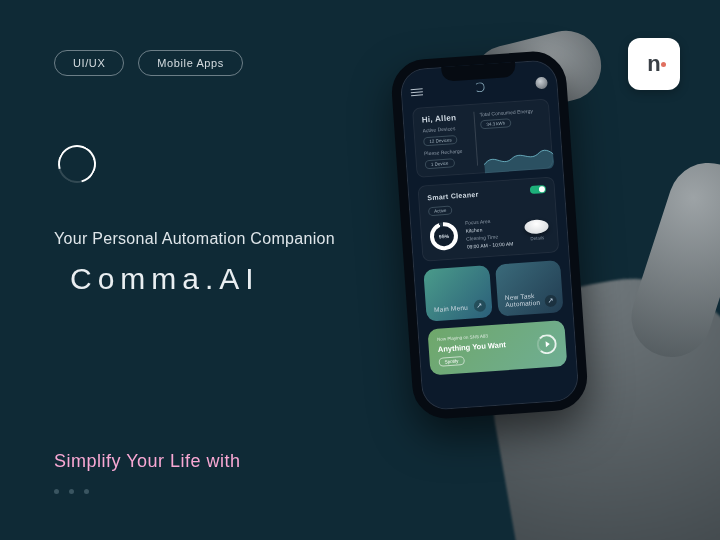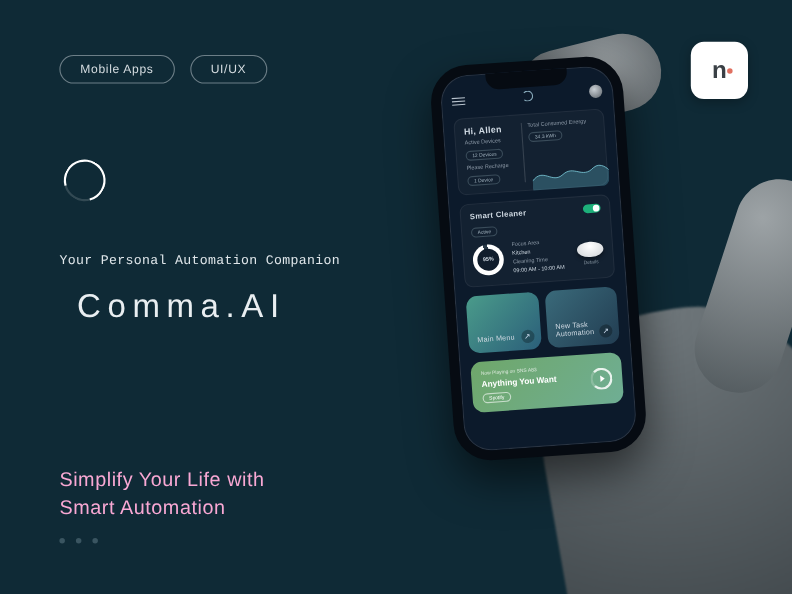--- a/index.html
+++ b/index.html
@@ -37,21 +37,21 @@
   .loader {
     position: absolute; top: 145px; left: 58px;
     width: 38px; height: 38px;
     border-radius: 50%;
     border: 2px solid #ffffff;
     border-bottom-color: rgba(255,255,255,0.15);
     transform: rotate(30deg);
   }
 
   
-  .tagline { position: absolute; top: 230px; left: 54px; font-size: 12px; color: #dfe6ea; font-weight: 300; letter-spacing: 0.3px; font-family: Liberation Mono, monospace; }
+  .tagline { position: absolute; top: 230px; left: 54px; font-size: 16px; color: #dfe6ea; font-weight: 300; letter-spacing: 0.3px; }
   .brand { position: absolute; top: 262px; left: 70px; font-size: 30px; font-weight: 300; letter-spacing: 6px; color: #e9eef1; }
 
   
   .footer { position: absolute; left: 54px; bottom: 46px; }
   .footer .ln { font-size: 18px; font-weight: 300; letter-spacing: 0.5px; line-height: 1.35; color: #f9a8d4; }
   .dots { margin-top: 16px; display: flex; gap: 10px; }
   .dots span { width: 5px; height: 5px; border-radius: 50%; background: #3a5561; display: block; }
 
   
   .hand-wrap { position: absolute; right: 0; top: 0; width: 398px; height: 540px; pointer-events: none; }
@@ -135,37 +135,36 @@
   .np-title { font-size: 7.5px; font-weight: 600; color: #fff; margin-bottom: 4px; }
   .np-pill { display: inline-block; border: 1px solid rgba(255,255,255,.6); border-radius: 6px; padding: 1px 5px; font-size: 4.5px; color: #fff; }
   .np-ring { position: absolute; right: 9px; top: 50%; transform: translateY(-50%); width: 20px; height: 20px; border-radius: 50%; border: 2px solid rgba(255,255,255,.85); border-left-color: rgba(255,255,255,.2); display: flex; align-items: center; justify-content: center; }
   .np-ring::after { content: ""; border-left: 4px solid #fff; border-top: 3px solid transparent; border-bottom: 3px solid transparent; margin-left: 1px; }
 
 </style>
 </head>
 <body>
 
 <div class="pills">
+  <div class="pill">UI/UX</div>
   <div class="pill">Mobile Apps</div>
-  <div class="pill">UI/UX</div>
 </div>
 
 <div class="badge">
   <span>n</span>
   <span class="dot"></span>
 </div>
 
 <div class="loader"></div>
 
 <div class="tagline">Your Personal Automation Companion</div>
 <div class="brand">Comma.AI</div>
 
 <div class="footer">
   <div class="ln">Simplify Your Life with</div>
-  <div class="ln">Smart Automation</div>
   <div class="dots">
     <span></span>
     <span></span>
     <span></span>
   </div>
 </div>
 
 <div class="hand-wrap">
   <div class="wrist"></div>
   <div class="finger-top"></div>

